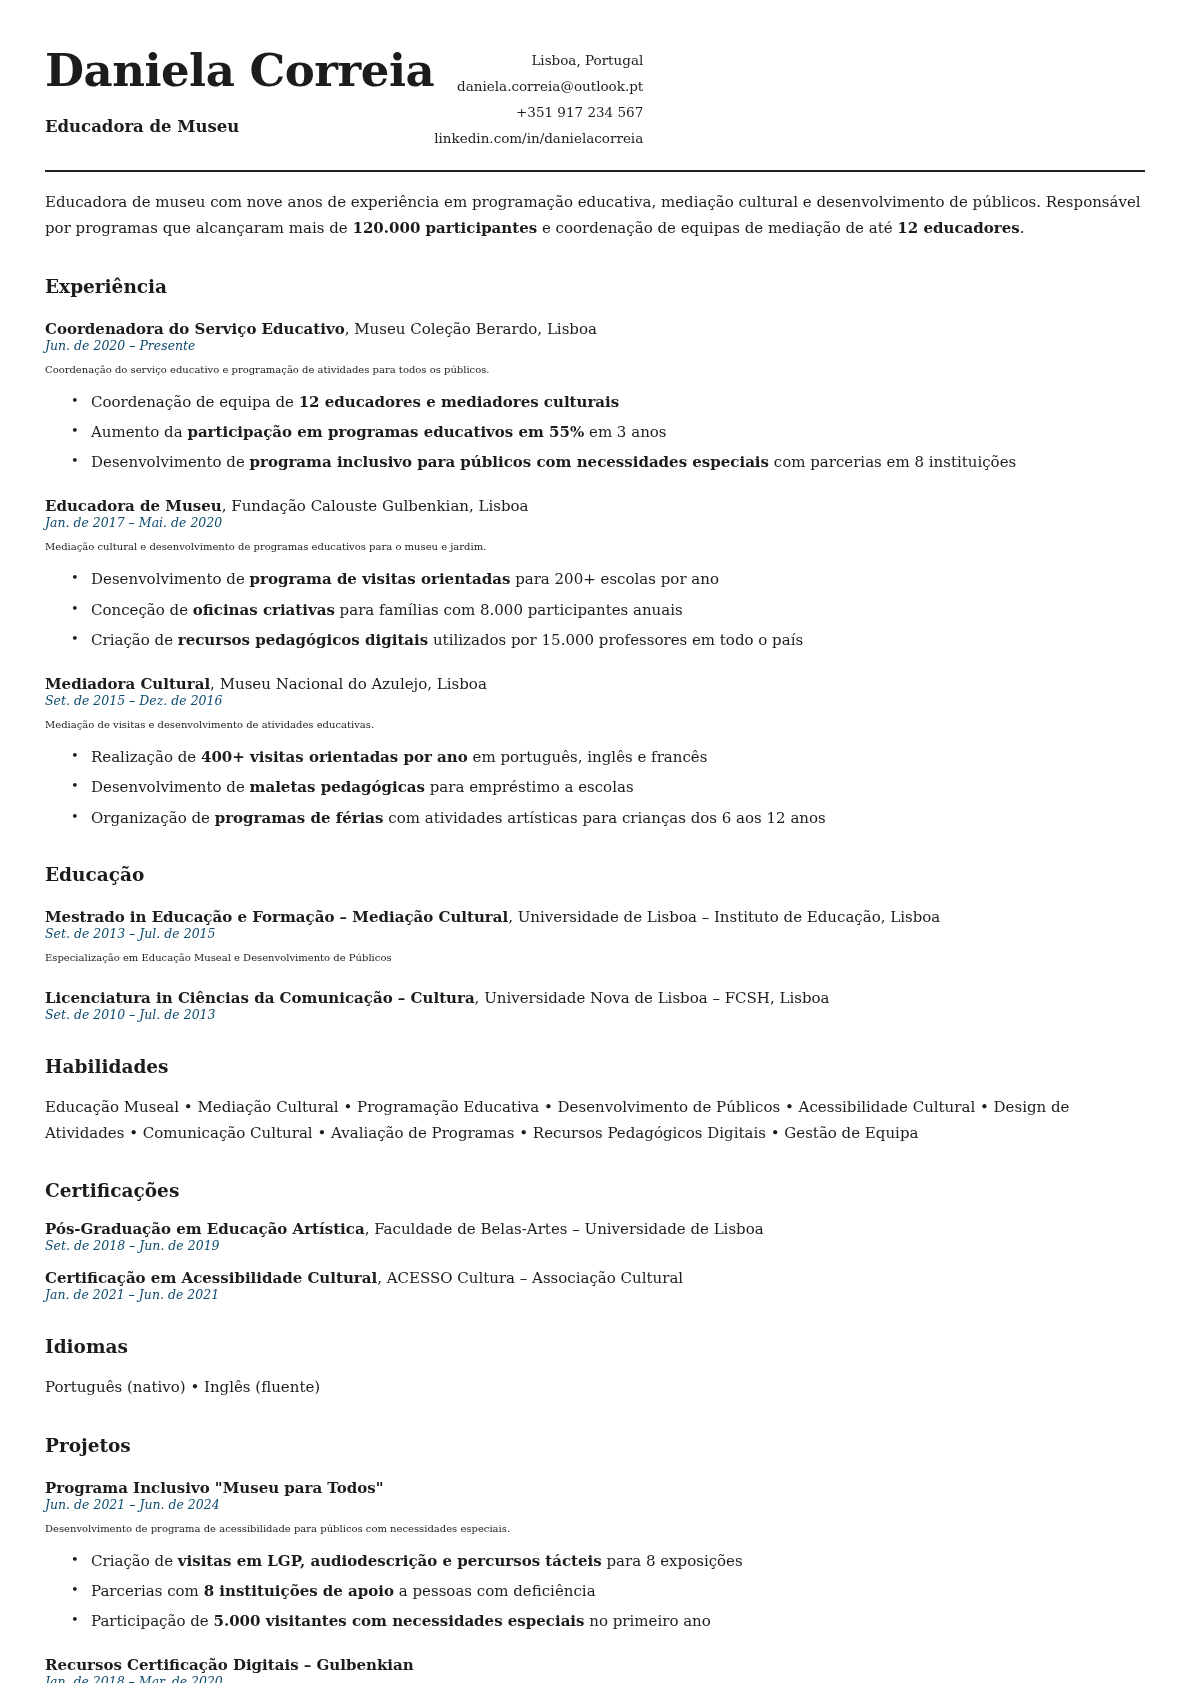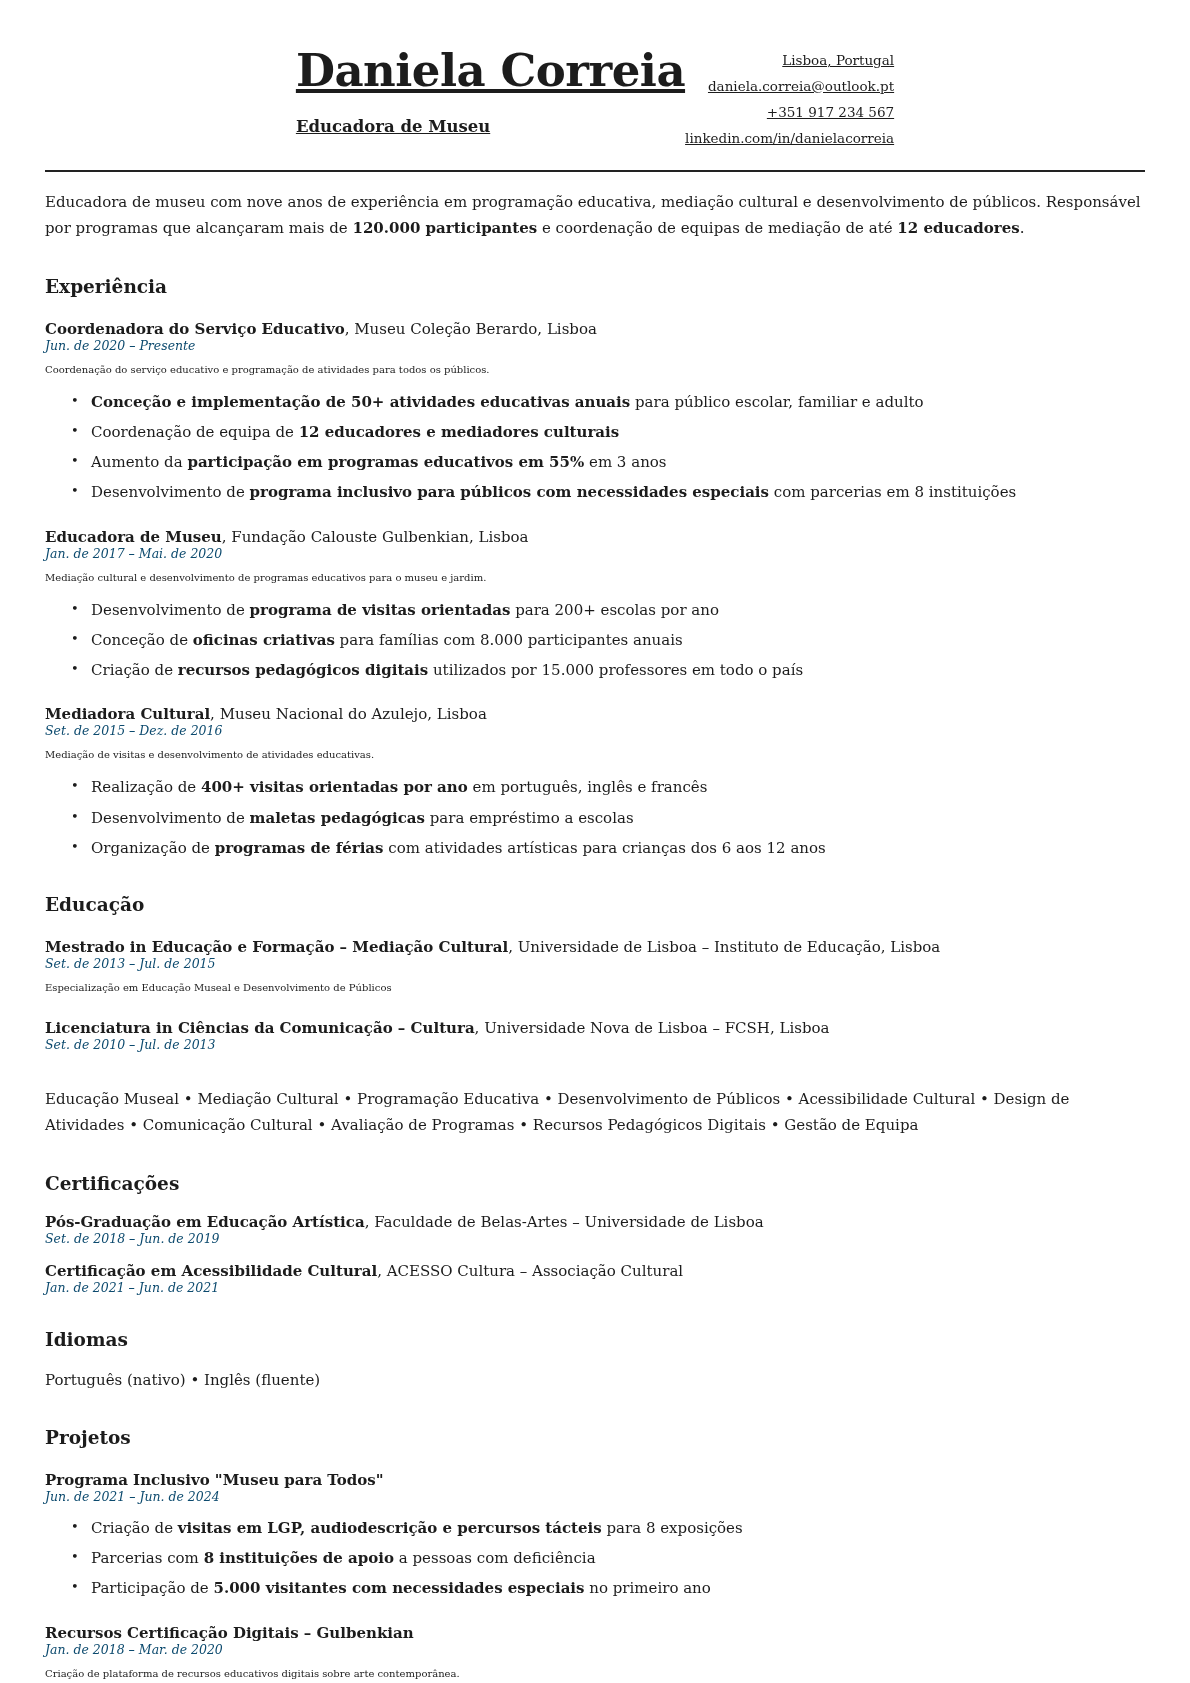--- a/index.html
+++ b/index.html
@@ -2,21 +2,21 @@
 <html lang="pt"><head>
 <meta charset="utf-8">
 <style>
   html, body { margin: 0; padding: 0; background: #ffffff; }
   .page {
     width: 1190px; height: 1683px; box-sizing: border-box;
     padding: 46px 45px 40px 45px; overflow: hidden;
     font-family: "DejaVu Serif", serif; color: #1c1c1c;
   }
   
-  .header { display: flex; justify-content: center; align-items: flex-start; text-decoration: underline; }
+  .header { display: flex; justify-content: flex-start; align-items: flex-start; }
   .name { font-size: 45px; font-weight: bold; letter-spacing: -0.5px; line-height: 1.1; margin: 0; }
   .job-title { font-size: 16.5px; font-weight: bold; margin: 21px 0 0 0; }
   .contact { text-align: right; font-size: 13.5px; line-height: 26px; margin-top: 1px; }
   .rule { border: none; border-top: 2px solid #222; margin: 19px 0 0 0; }
   
   .summary { font-size: 15px; line-height: 1.75; margin-top: 17px; }
   
   .section { margin-top: 34px; }
   .section-heading { font-size: 18.5px; font-weight: bold; margin: 0; }
   .entry { margin-top: 23px; }
@@ -59,21 +59,20 @@
   <div class="section">
     <h2 class="section-heading">Experiência</h2>
 
     <div class="entry">
       <div class="entry-header">
         <div class="entry-title"><span class="role">Coordenadora do Serviço Educativo</span><span>, Museu Coleção Berardo, Lisboa</span></div>
         <div class="dates">Jun. de 2020 – Presente</div>
       </div>
       <p class="entry-desc">Coordenação do serviço educativo e programação de atividades para todos os públicos.</p>
       <ul class="bullets">
-        <li><strong>Conceção e implementação de 50+ atividades educativas anuais</strong> para público escolar, familiar e adulto</li>
         <li>Coordenação de equipa de <strong>12 educadores e mediadores culturais</strong></li>
         <li>Aumento da <strong>participação em programas educativos em 55%</strong> em 3 anos</li>
         <li>Desenvolvimento de <strong>programa inclusivo para públicos com necessidades especiais</strong> com parcerias em 8 instituições</li>
       </ul>
     </div>
 
     <div class="entry">
       <div class="entry-header">
         <div class="entry-title"><span class="role">Educadora de Museu</span><span>, Fundação Calouste Gulbenkian, Lisboa</span></div>
         <div class="dates">Jan. de 2017 – Mai. de 2020</div>
@@ -113,20 +112,21 @@
 
     <div class="entry">
       <div class="entry-header">
         <div class="entry-title"><span class="role">Licenciatura in Ciências da Comunicação – Cultura</span><span>, Universidade Nova de Lisboa – FCSH, Lisboa</span></div>
         <div class="dates">Set. de 2010 – Jul. de 2013</div>
       </div>
     </div>
   </div>
 
   <div class="section">
+    <h2 class="section-heading">Habilidades</h2>
     <p class="plain-text">Educação Museal • Mediação Cultural • Programação Educativa • Desenvolvimento de Públicos • Acessibilidade Cultural • Design de Atividades • Comunicação Cultural • Avaliação de Programas • Recursos Pedagógicos Digitais • Gestão de Equipa</p>
   </div>
 
   <div class="section">
     <h2 class="section-heading">Certificações</h2>
 
     <div class="entry" style="margin-top:19px">
       <div class="entry-header">
         <div class="entry-title"><span class="role">Pós-Graduação em Educação Artística</span><span>, Faculdade de Belas-Artes – Universidade de Lisboa</span></div>
         <div class="dates">Set. de 2018 – Jun. de 2019</div>
@@ -147,20 +147,21 @@
   </div>
 
   <div class="section">
     <h2 class="section-heading">Projetos</h2>
 
     <div class="entry">
       <div class="entry-header">
         <div class="entry-title"><span class="role">Programa Inclusivo "Museu para Todos"</span></div>
         <div class="dates">Jun. de 2021 – Jun. de 2024</div>
       </div>
+      <p class="entry-desc">Desenvolvimento de programa de acessibilidade para públicos com necessidades especiais.</p>
       <ul class="bullets">
         <li>Criação de <strong>visitas em LGP, audiodescrição e percursos tácteis</strong> para 8 exposições</li>
         <li>Parcerias com <strong>8 instituições de apoio</strong> a pessoas com deficiência</li>
         <li>Participação de <strong>5.000 visitantes com necessidades especiais</strong> no primeiro ano</li>
       </ul>
     </div>
 
     <div class="entry">
       <div class="entry-header">
         <div class="entry-title"><span class="role">Recursos Certificação Digitais – Gulbenkian</span></div>

